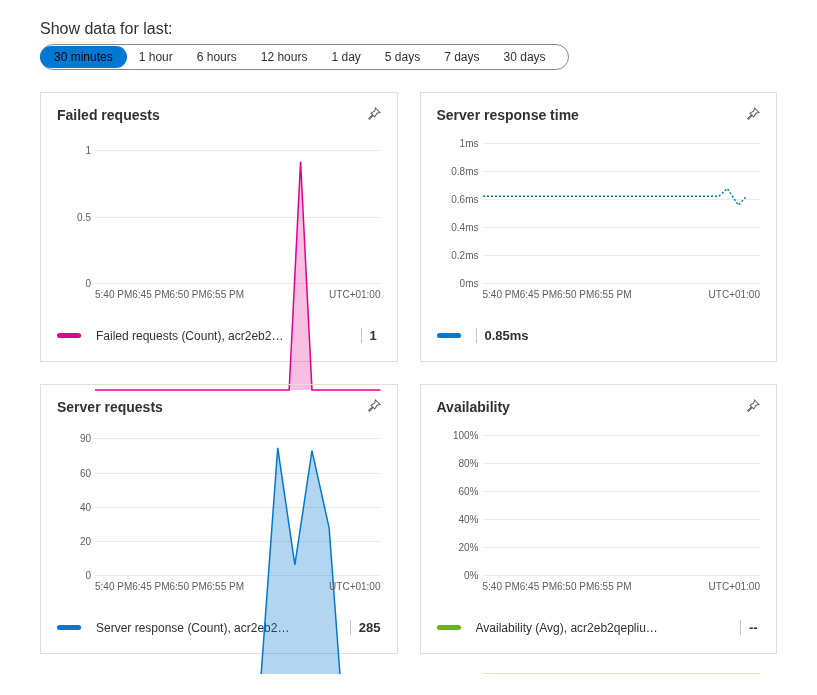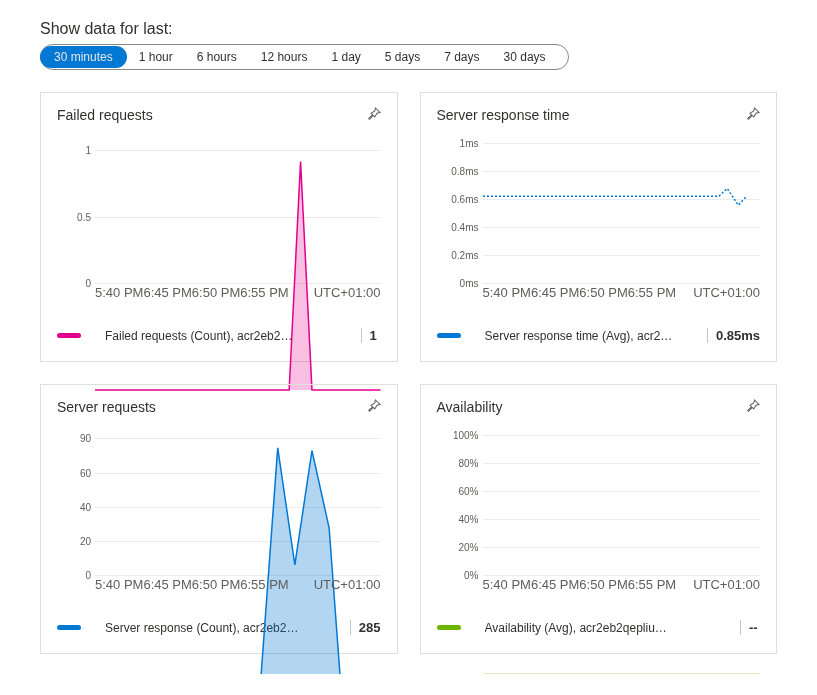--- a/index.html
+++ b/index.html
@@ -23,39 +23,39 @@
   }
   .pill {
     padding: 3px 12px;
     font-size: 12px;
     cursor: pointer;
     border-radius: 14px;
     white-space: nowrap;
   }
   .pill.selected {
     background: #0078d4;
-    color: #e5e5e5;
+    color: #000000;
     margin: -1px 0 -1px -1px;
     padding: 4px 14px;
   }
   .grid {
     display: grid;
     grid-template-columns: 1fr 1fr;
     gap: 22px;
     max-width: 760px;
   }
   .card {
     border: 1px solid #e1dfdd;
     padding: 14px 16px 18px 16px;
     position: relative;
     min-height: 270px;
     display: flex;
     flex-direction: column;
   }
-  .card-title { font-size: 14px; font-weight: 400; margin-bottom: 10px; }
+  .card-title { font-size: 14px; font-weight: 700; margin-bottom: 10px; }
   .pin {
     position: absolute;
     top: 12px; right: 12px;
     width: 20px; height: 20px;
     cursor: pointer;
     color: #605e5c;
   }
   .pin svg { width: 18px; height: 18px; }
   .chart-area {
     flex: 1;
@@ -81,31 +81,31 @@
   }
   .gridline.wide { left: 46px; }
   .plot {
     position: absolute;
     left: 38px; right: 0; top: 0; bottom: 18px;
   }
   .plot.wide { left: 46px; }
   .xaxis {
     position: absolute;
     left: 38px; right: 0; bottom: 0;
-    font-size: 13px;
+    font-size: 10px;
     color: #605e5c;
     display: flex;
     justify-content: space-between;
   }
   .xaxis.wide { left: 46px; }
   .xlabels { display: flex; gap: 0; }
   .legend-row {
     display: flex;
     align-items: center;
-    gap: 24px;
+    gap: 15px;
     margin-top: 28px;
     font-size: 12px;
   }
   .swatch {
     width: 24px; height: 5px; border-radius: 3px; flex-shrink: 0;
   }
   .leg-label {
     flex: 1;
     white-space: nowrap;
     overflow: hidden;
@@ -201,21 +201,20 @@
           <span>5:40 PM</span>
           <span>6:45 PM</span>
           <span>6:50 PM</span>
           <span>6:55 PM</span>
         </div>
         <span>UTC+01:00</span>
       </div>
     </div>
     <div class="legend-row">
       <div class="swatch" style="background:#0078d4"></div>
-      <div class="leg-label">Server response time (Avg), acr2…</div>
       <div class="leg-val">0.85ms</div>
     </div>
   </div>
 
   <div class="card">
     <div class="card-title">Server requests</div>
     <div class="pin">
       <svg viewBox="0 0 24 24" fill="none" stroke="currentColor" stroke-width="1.4">
           <path d="M14 4l6 6-4 1-3 5-2-2-5 5-1-1 5-5-2-2 5-3 1-4z"></path>
         </svg>

